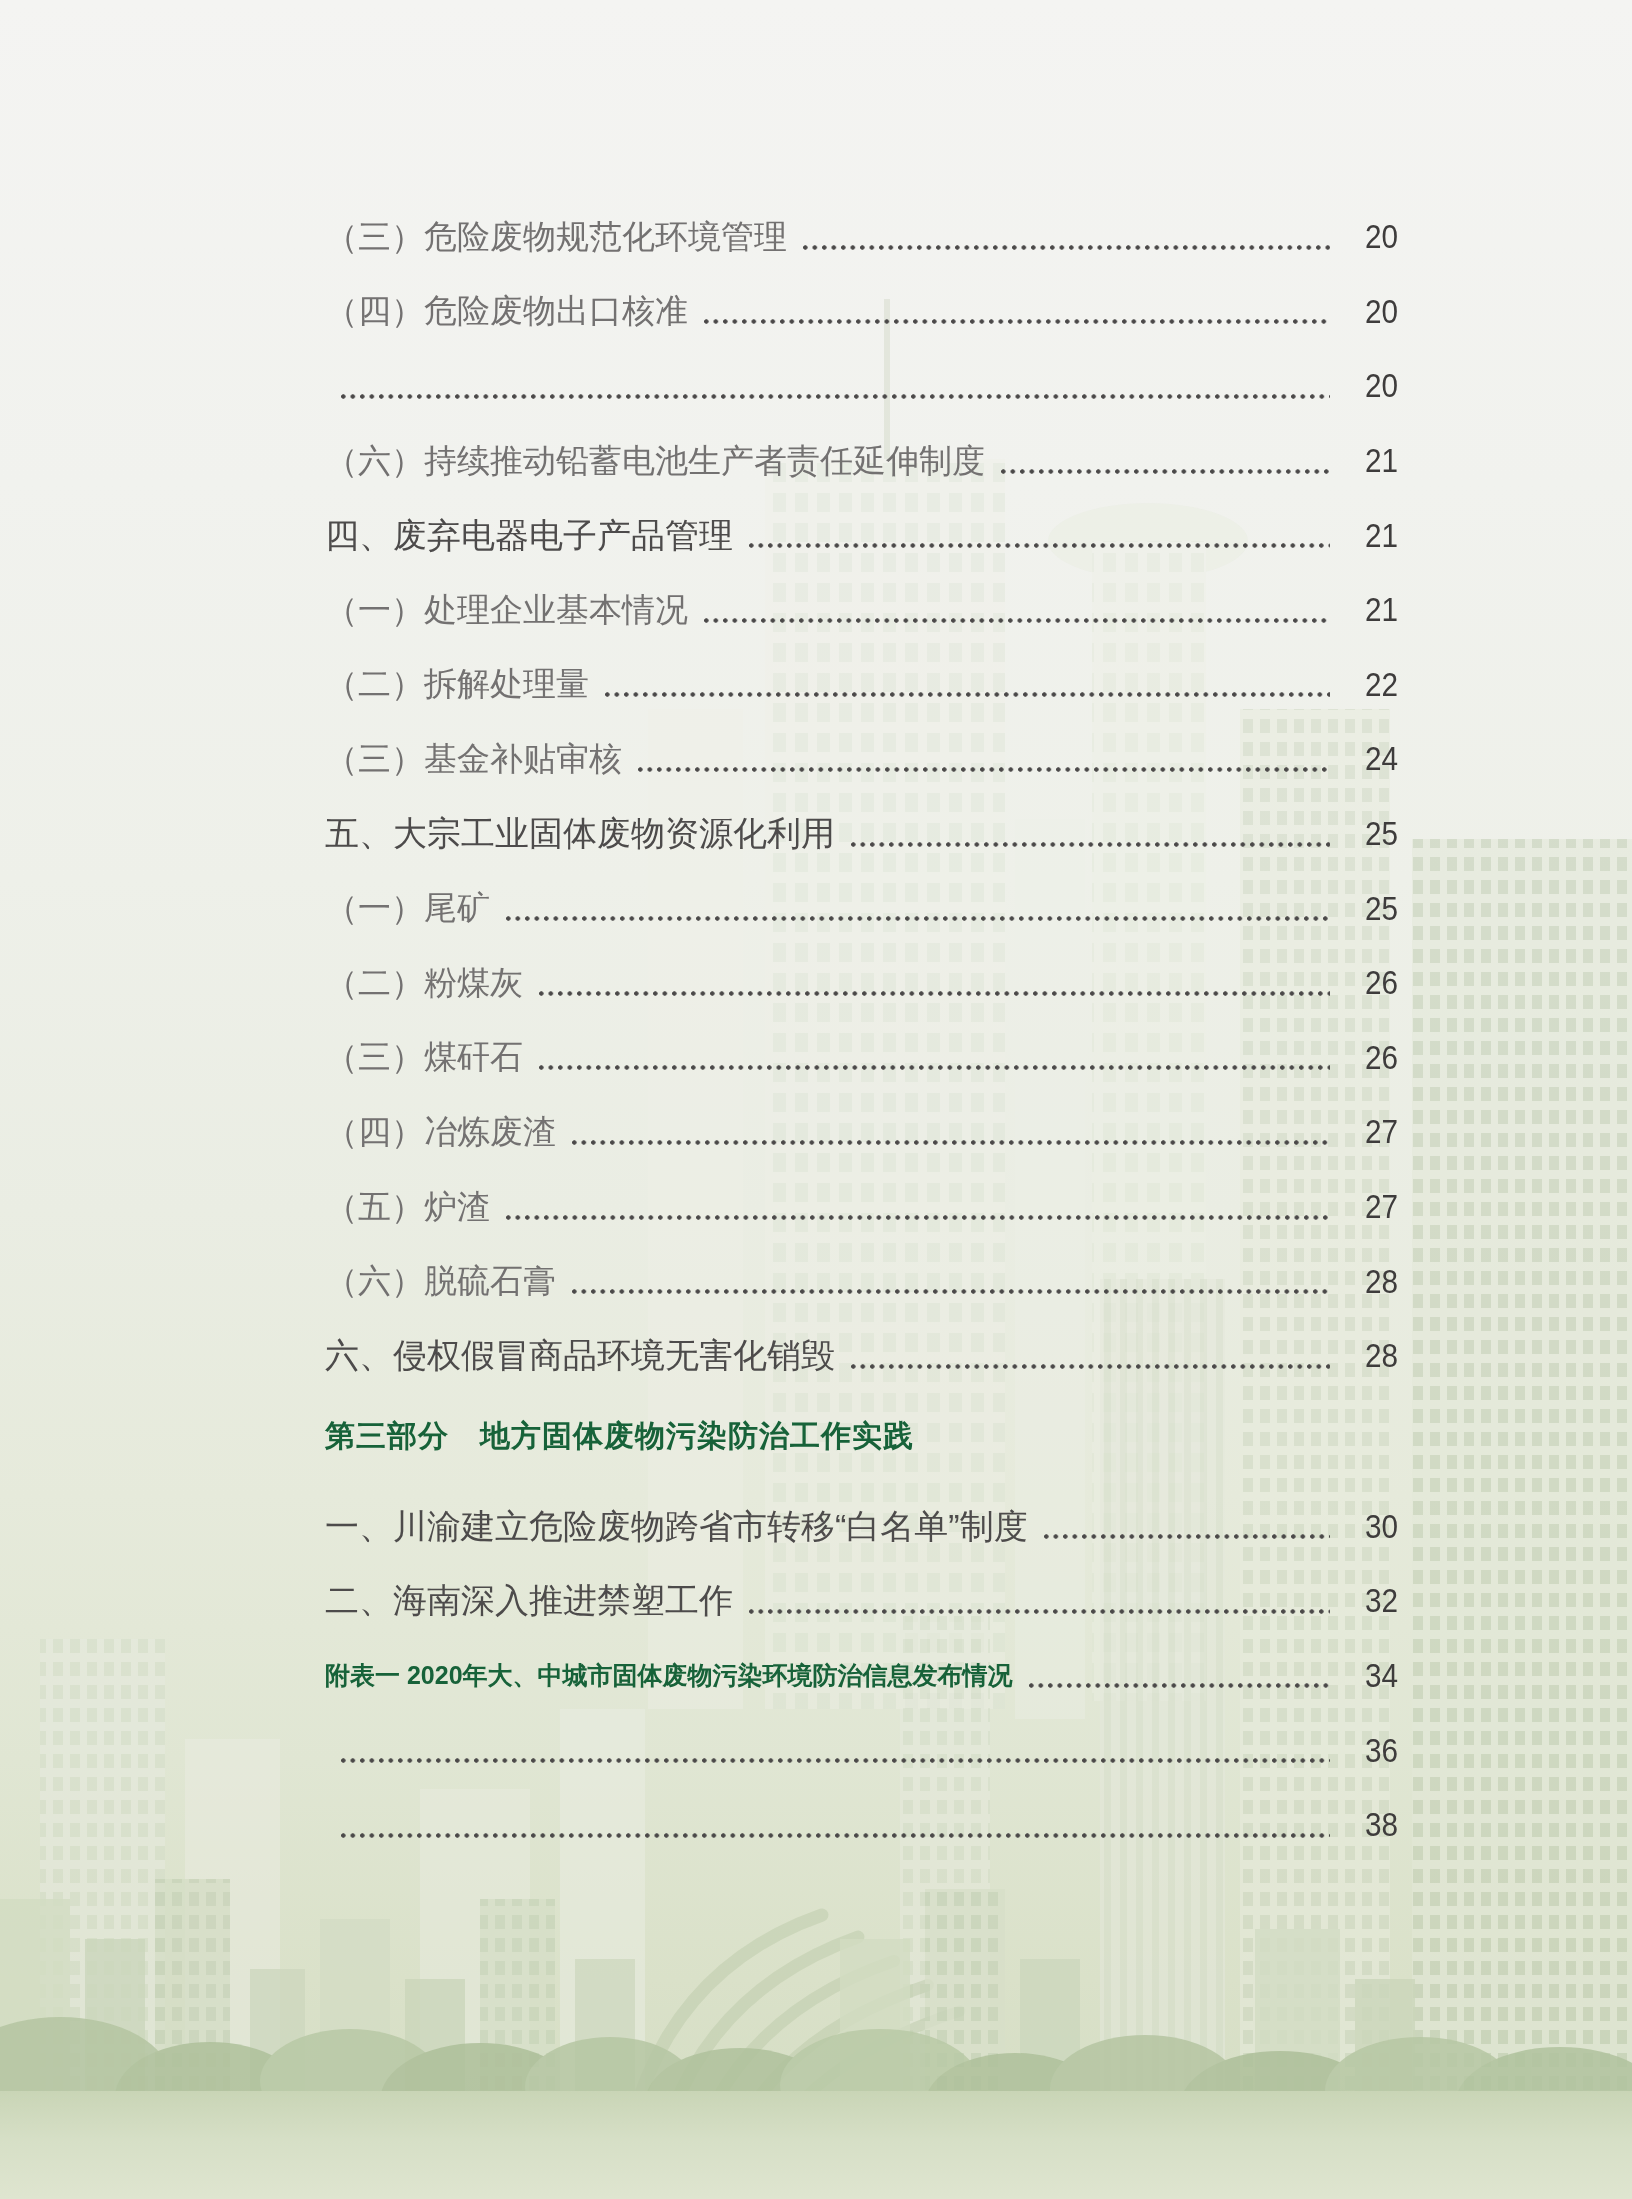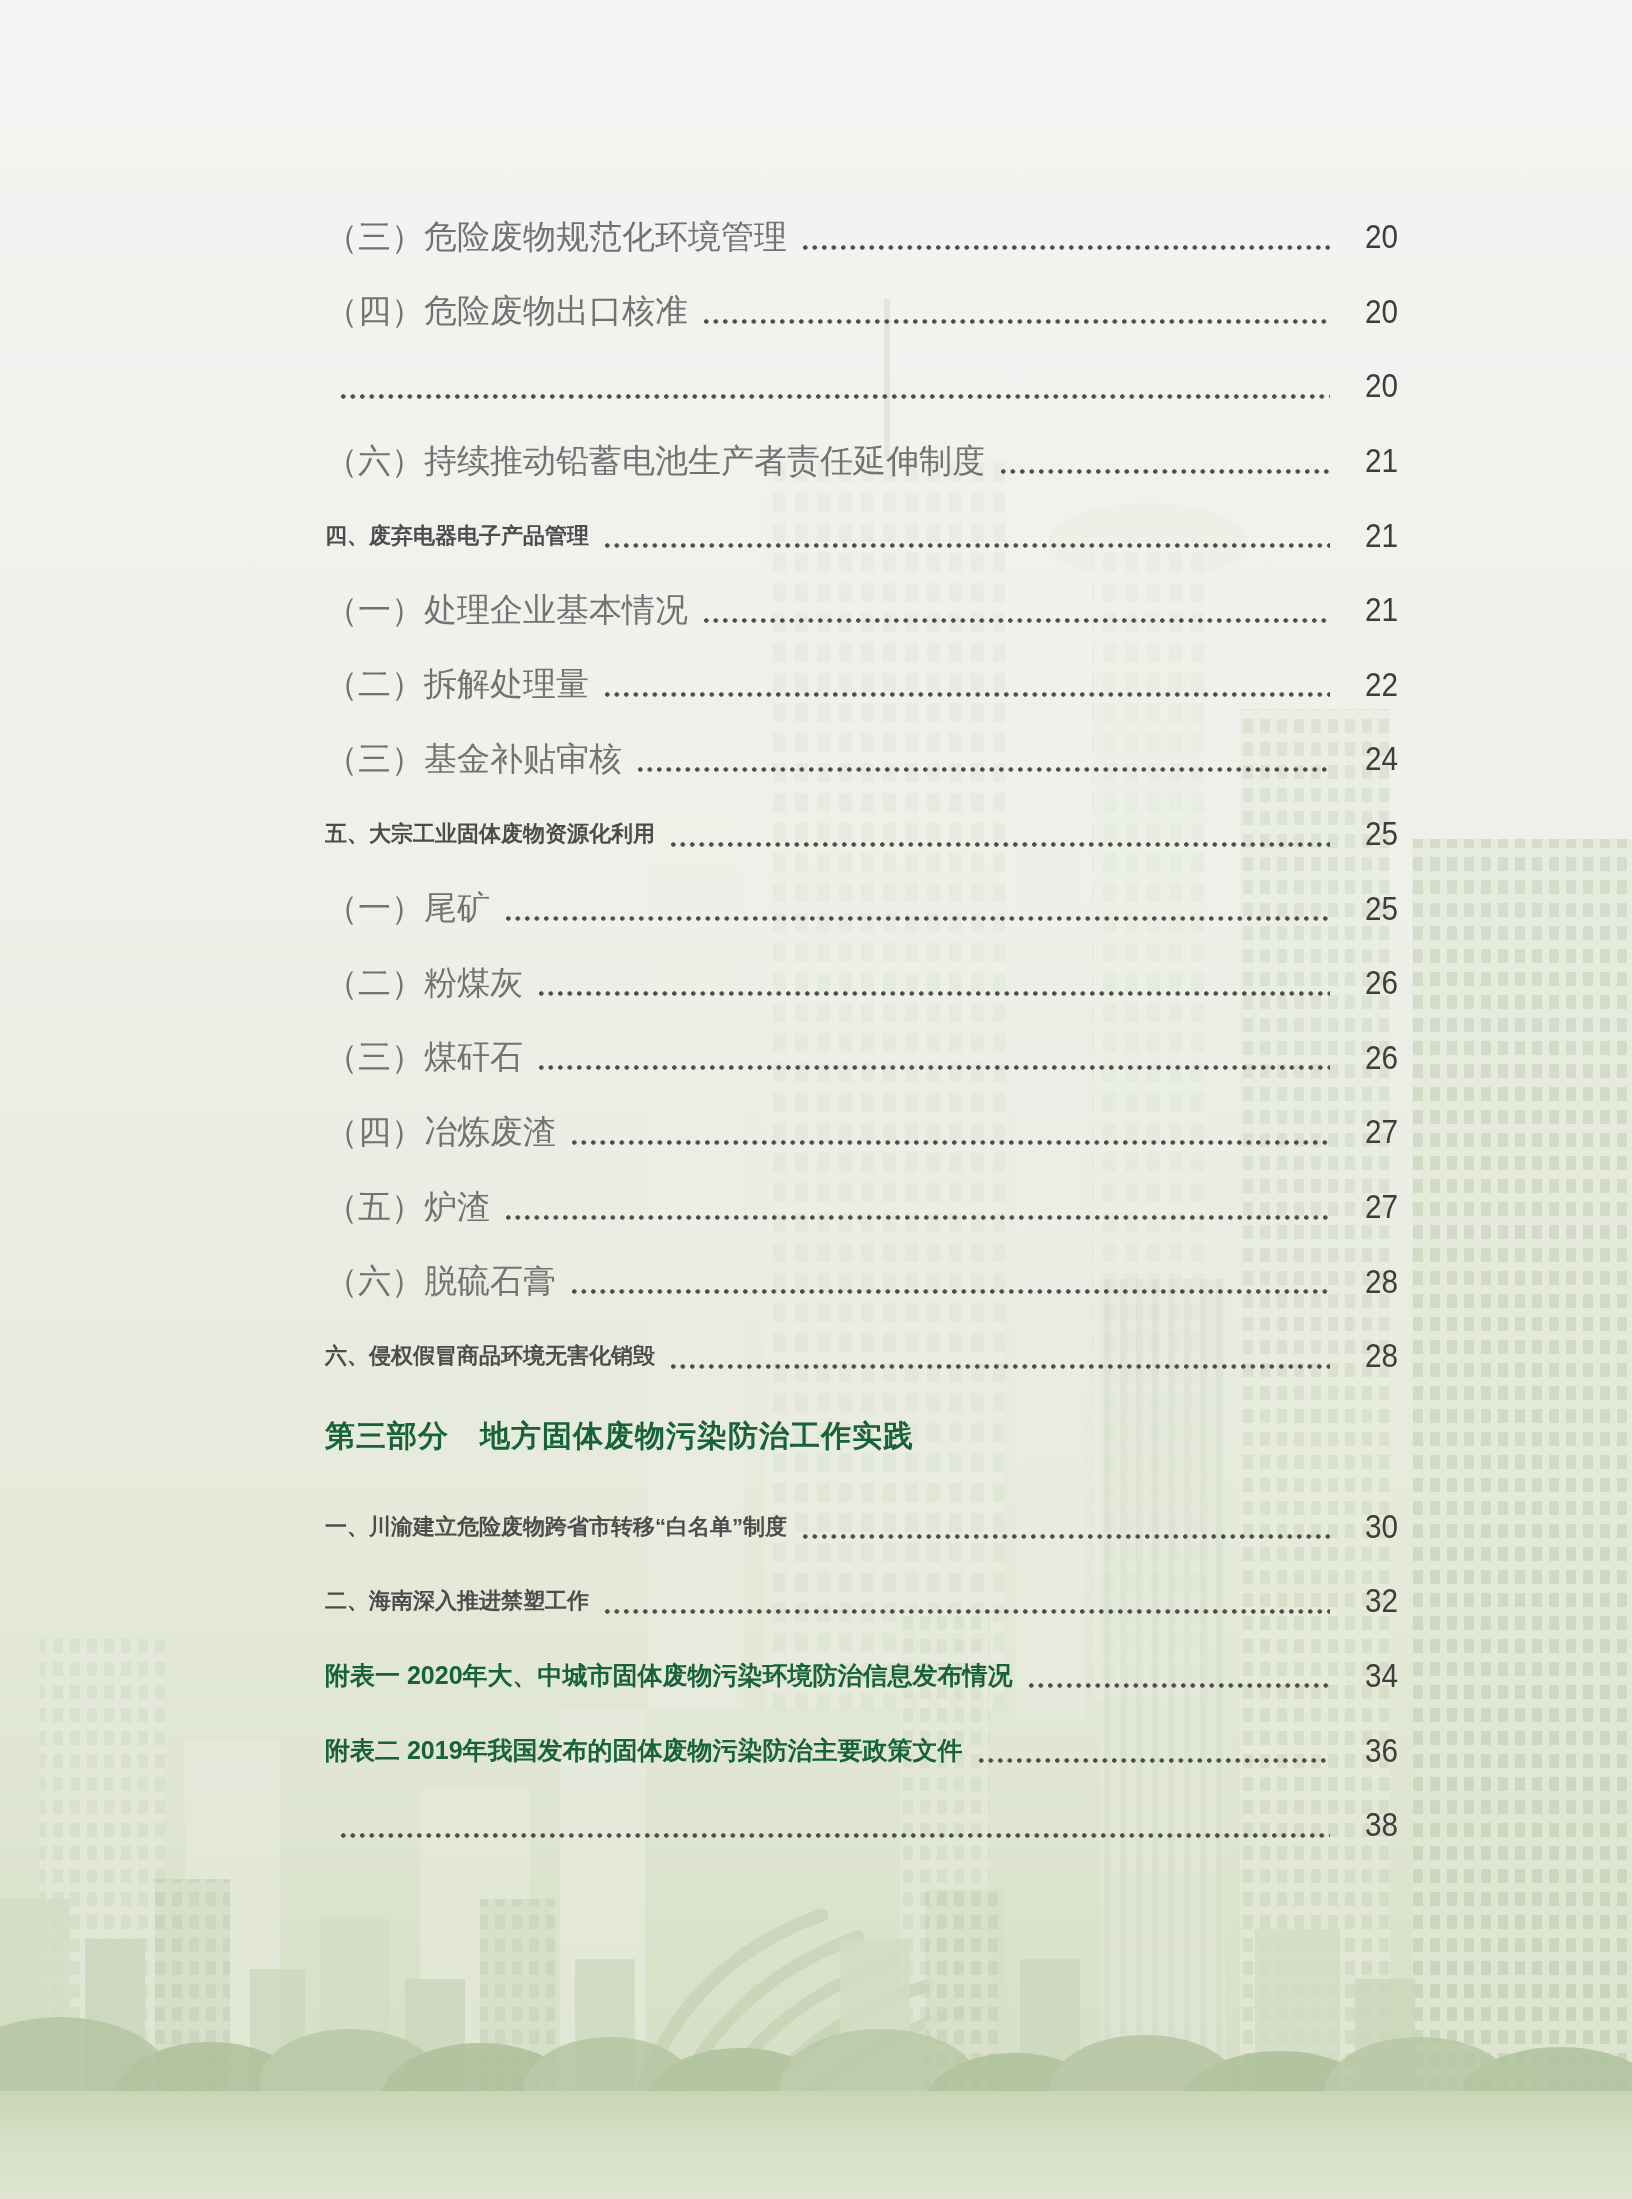--- a/index.html
+++ b/index.html
@@ -63,22 +63,22 @@
     transform:scaleX(.9);
     transform-origin:right center;
     letter-spacing:0px;
   }
   .row.sub .label{
     font-size:33px;
     font-weight:500;
     color:var(--sub-text);
   }
   .row.bold .label{
-    font-size:22px;
-    font-weight:700;
+    font-size:34px;
+    font-weight:400;
     color:var(--bold-text);
   }
   .row.green .label{
     font-size:25px;
     font-weight:700;
     color:var(--green);
   }
   .row.part{
     height:86px;
     margin-bottom:10px;
@@ -279,21 +279,20 @@
     <span class="label">二、海南深入推进禁塑工作</span>
     <span class="leader"></span>
     <span class="pageno">32</span>
   </div>
       <div class="row green">
     <span class="label">附表一 2020年大、中城市固体废物污染环境防治信息发布情况</span>
     <span class="leader"></span>
     <span class="pageno">34</span>
   </div>
       <div class="row green">
-    <span class="label">附表二 2019年我国发布的固体废物污染防治主要政策文件</span>
     <span class="leader"></span>
     <span class="pageno">36</span>
   </div>
       <div class="row green">
     <span class="leader"></span>
     <span class="pageno">38</span>
   </div>
     </div>
 </div>
 

